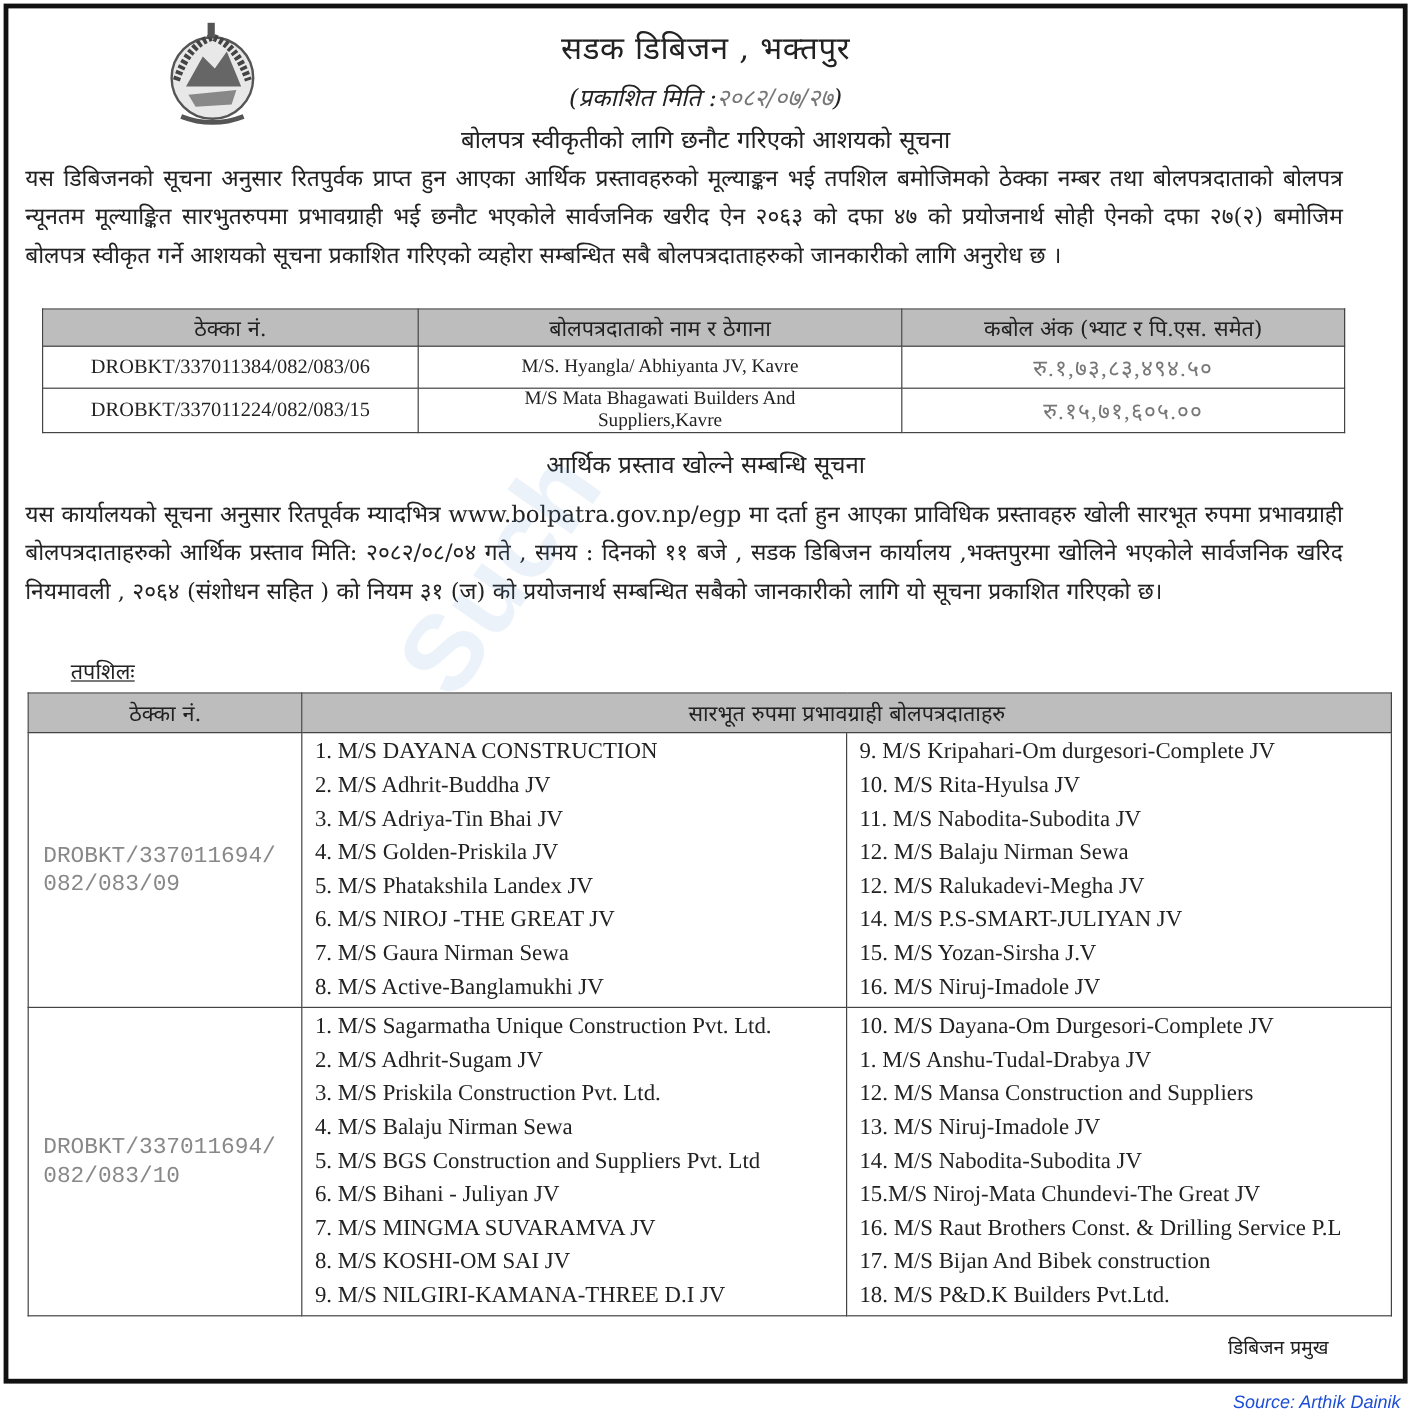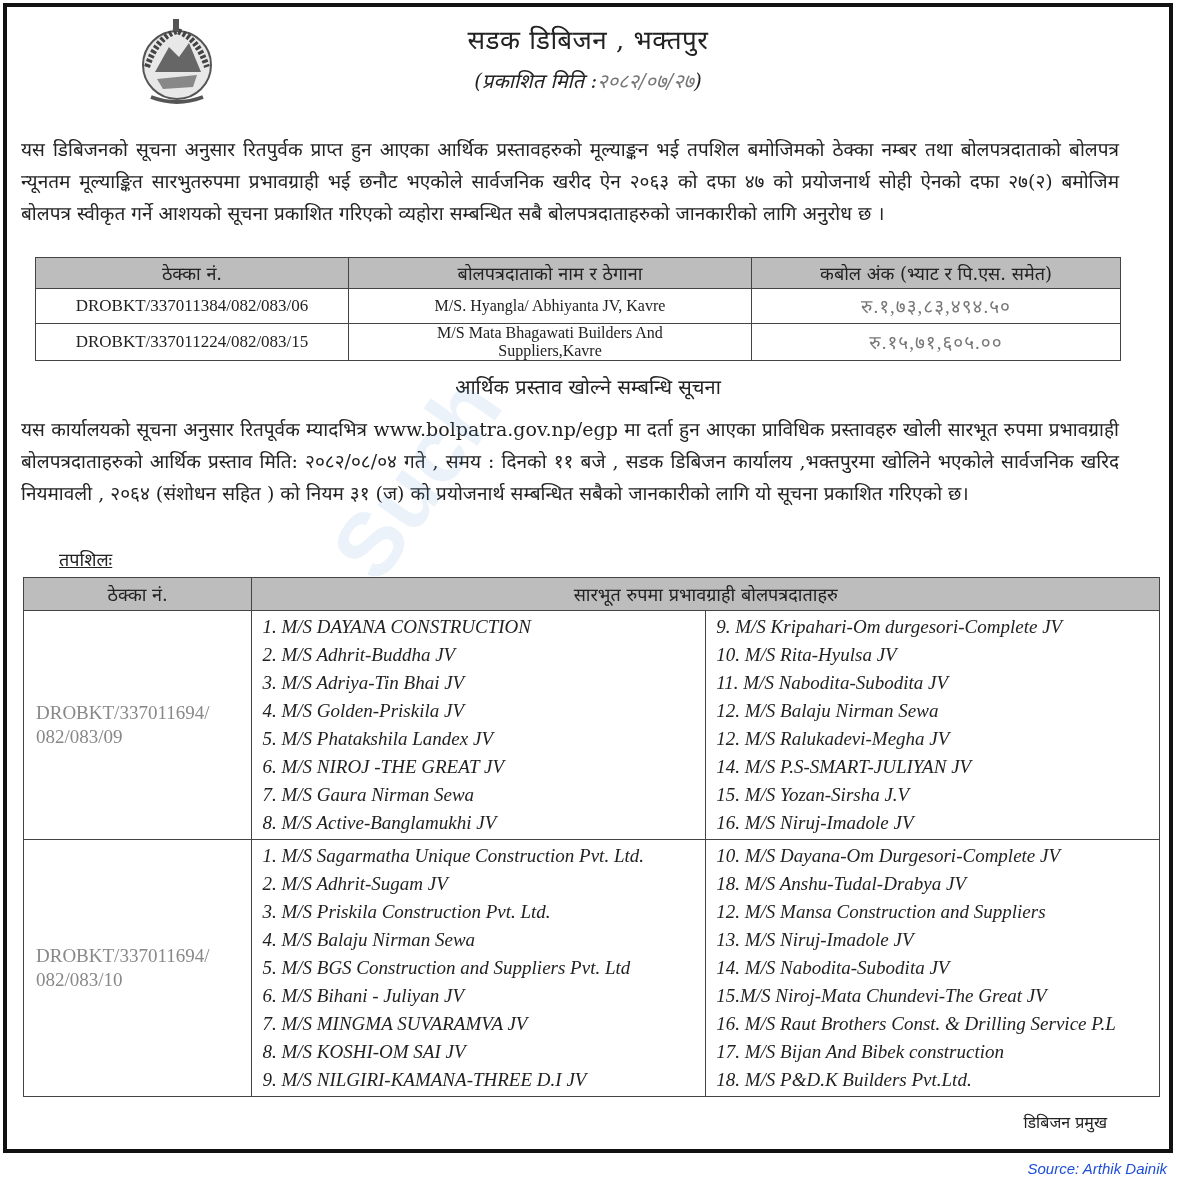--- a/index.html
+++ b/index.html
@@ -22,22 +22,22 @@
   .t1 th, .t1 td { border: 1.5px solid #444; text-align: center; padding: 0 6px; }
   .t1 th { background: #bdbdbd; font-weight: normal; height: 30px; font-size: 18px; }
   .t1 td { height: 34px; font-family: "Liberation Serif", serif; }
   .t1 td.amt { color: #777; font-size: 19px; letter-spacing: 1px; margin-top: 24px; }
   .t1 td.name { font-size: 16px; line-height: 18px; }
   .sec2 { position: absolute; left: 0; right: 0; top: 366px; text-align: center; font-size: 20px; }
   .tapshil { position: absolute; left: 14px; top: 540px; font-size: 18px; text-decoration: underline; margin-left: 38px; }
   .t2 { left: 16px; top: 570px; width: 1137px; font-size: 19px; font-family: "Liberation Serif", serif; }
   .t2 th, .t2 td { border: 1.5px solid #444; }
   .t2 th { background: #bdbdbd; font-weight: normal; height: 30px; font-size: 18px; font-family: "DejaVu Serif", serif; }
-  .t2 td.contract { color: #888; font-size: 19px; padding-left: 12px; width: 208px; vertical-align: middle; line-height: 24px; }
-  .t2 td.bidders { vertical-align: top; padding: 2px 10px; width: 420px; font-style: italic; }
+  .t2 td.contract { color: #888; font-size: 19px; padding-left: 12px; width: 208px; vertical-align: middle; line-height: 24px; font-family: Liberation Mono, monospace; }
+  .t2 td.bidders { vertical-align: top; padding: 2px 10px; width: 420px; }
   .t2 td.bidders div { height: 28px; line-height: 28px; white-space: nowrap; }
   .signature { position: absolute; right: 62px; top: 1104px; font-size: 16px; }
   .source { position: absolute; right: 14px; top: 1160px; font-size: 15px; font-style: italic;
             font-family: "Liberation Sans", sans-serif; color: #1d4ed8; }
   .wm { position: absolute; color: rgba(90,150,210,0.12); font-size: 90px; font-weight: bold;
         font-family: "Liberation Sans", sans-serif; transform: rotate(-55deg); pointer-events: none; }
 </style>
 </head>
 <body>
 
@@ -51,20 +51,21 @@
       <polygon points="20,62 60,58 56,70 26,72" fill="#888"></polygon>
       <rect x="36" y="2" width="6" height="12" fill="#555"></rect>
       <path d="M14 80 Q40 90 66 80" fill="none" stroke="#555" stroke-width="4"></path>
     </svg>
   </div>
 
   <div class="title">सडक डिबिजन , भक्तपुर</div>
   <div class="pubdate">
     <span>(प्रकाशित मिति :</span><span class="num">२०८२/०७/२७</span><span>)</span>
   </div>
+  <div class="subhead">बोलपत्र स्वीकृतीको लागि छनौट गरिएको आशयको सूचना</div>
 
   <div class="para p1">यस डिबिजनको सूचना अनुसार रितपुर्वक प्राप्त हुन आएका आर्थिक प्रस्तावहरुको मूल्याङ्कन भई तपशिल बमोजिमको ठेक्का नम्बर तथा बोलपत्रदाताको बोलपत्र न्यूनतम मूल्याङ्कित सारभुतरुपमा प्रभावग्राही भई छनौट भएकोले सार्वजनिक खरीद ऐन २०६३ को दफा ४७ को प्रयोजनार्थ सोही ऐनको दफा २७(२) बमोजिम बोलपत्र स्वीकृत गर्ने आशयको सूचना प्रकाशित गरिएको व्यहोरा सम्बन्धित सबै बोलपत्रदाताहरुको जानकारीको लागि अनुरोध छ ।</div>
 
   <table class="t1">
     <tbody>
         <tr>
       <th style="width:300px">ठेक्का नं.</th>
       <th style="width:390px">बोलपत्रदाताको नाम र ठेगाना</th>
       <th>कबोल अंक (भ्याट र पि.एस. समेत)</th>
     </tr>
@@ -128,21 +129,21 @@
         <div>3. M/S Priskila Construction Pvt. Ltd.</div>
         <div>4. M/S Balaju Nirman Sewa</div>
         <div>5. M/S BGS Construction and Suppliers Pvt. Ltd</div>
         <div>6. M/S Bihani - Juliyan JV</div>
         <div>7. M/S MINGMA SUVARAMVA JV</div>
         <div>8. M/S KOSHI-OM SAI JV</div>
         <div>9. M/S NILGIRI-KAMANA-THREE D.I JV</div>
       </td>
       <td class="bidders">
         <div>10. M/S Dayana-Om Durgesori-Complete JV</div>
-        <div>18. M/S Anshu-Tudal-Drabya JV</div>
+        <div>1. M/S Anshu-Tudal-Drabya JV</div>
         <div>12. M/S Mansa Construction and Suppliers</div>
         <div>13. M/S Niruj-Imadole JV</div>
         <div>14. M/S Nabodita-Subodita JV</div>
         <div>15.M/S Niroj-Mata Chundevi-The Great JV</div>
         <div>16. M/S Raut Brothers Const. &amp; Drilling Service P.L</div>
         <div>17. M/S Bijan And Bibek construction</div>
         <div>18. M/S P&amp;D.K Builders Pvt.Ltd.</div>
       </td>
     </tr>
   </tbody>

